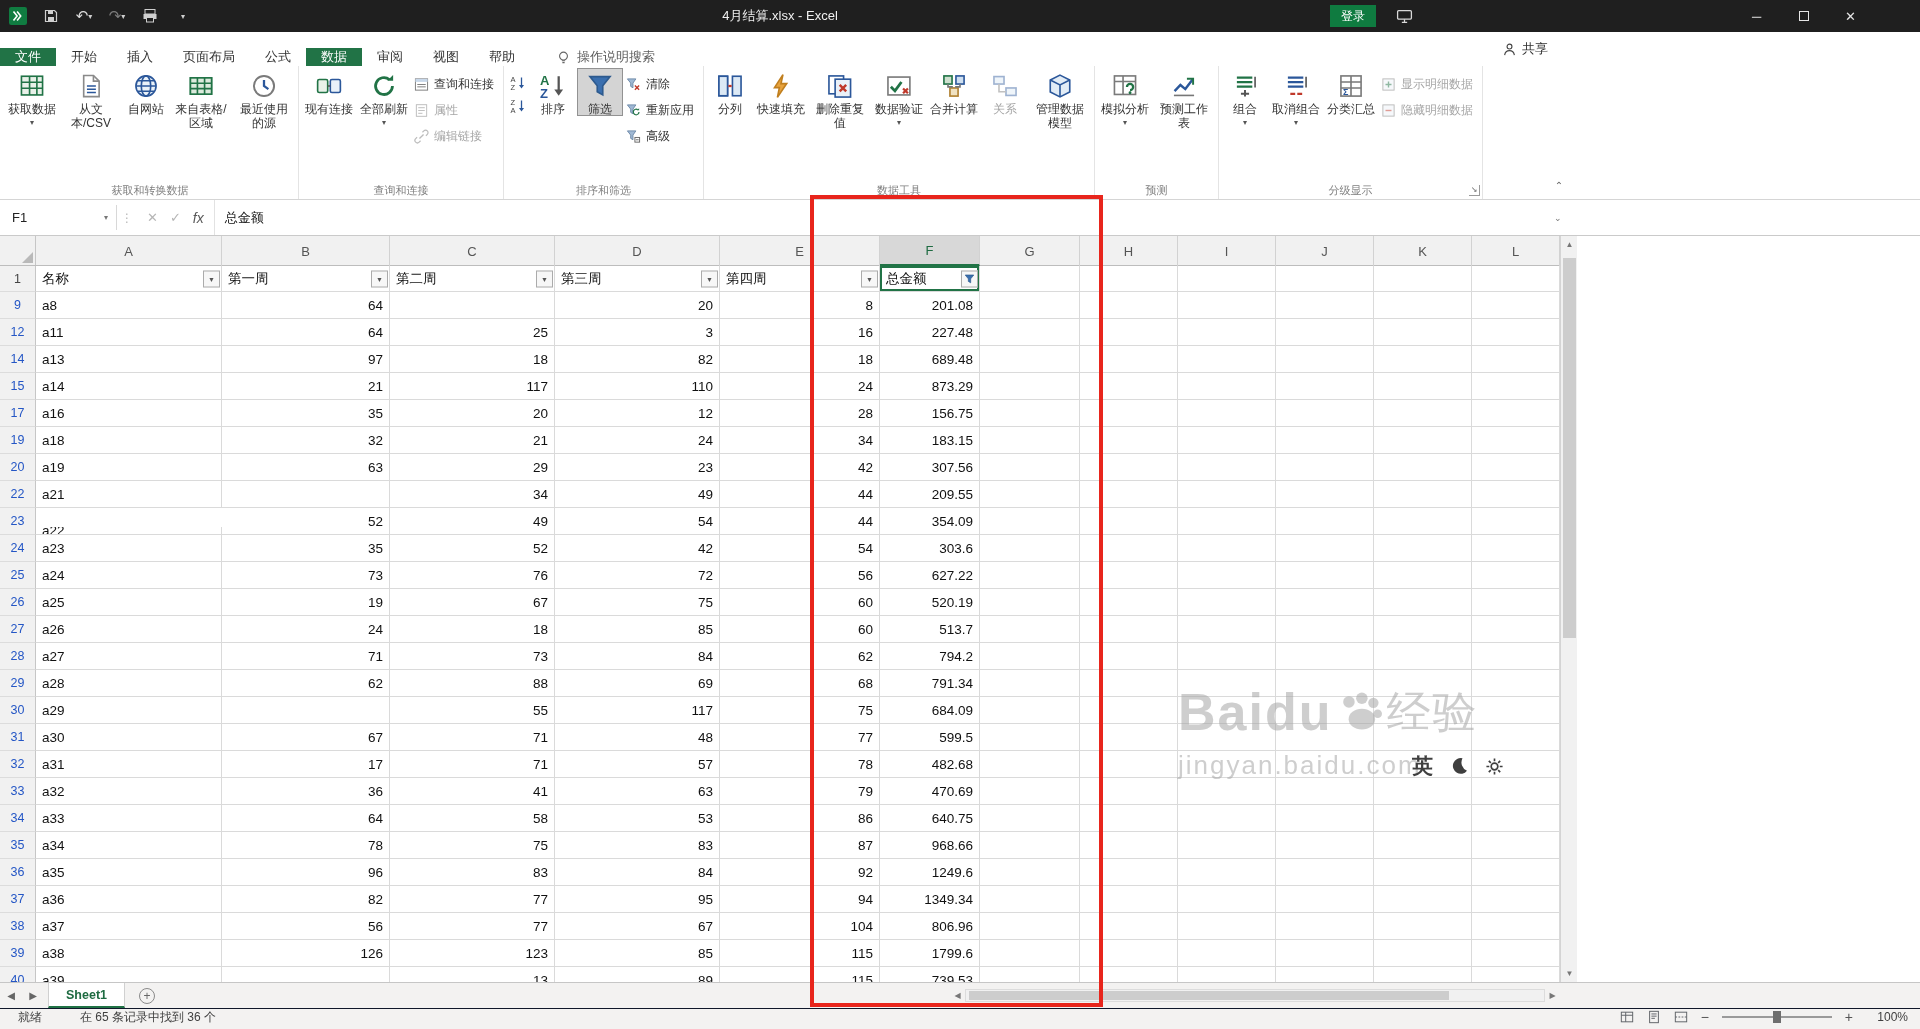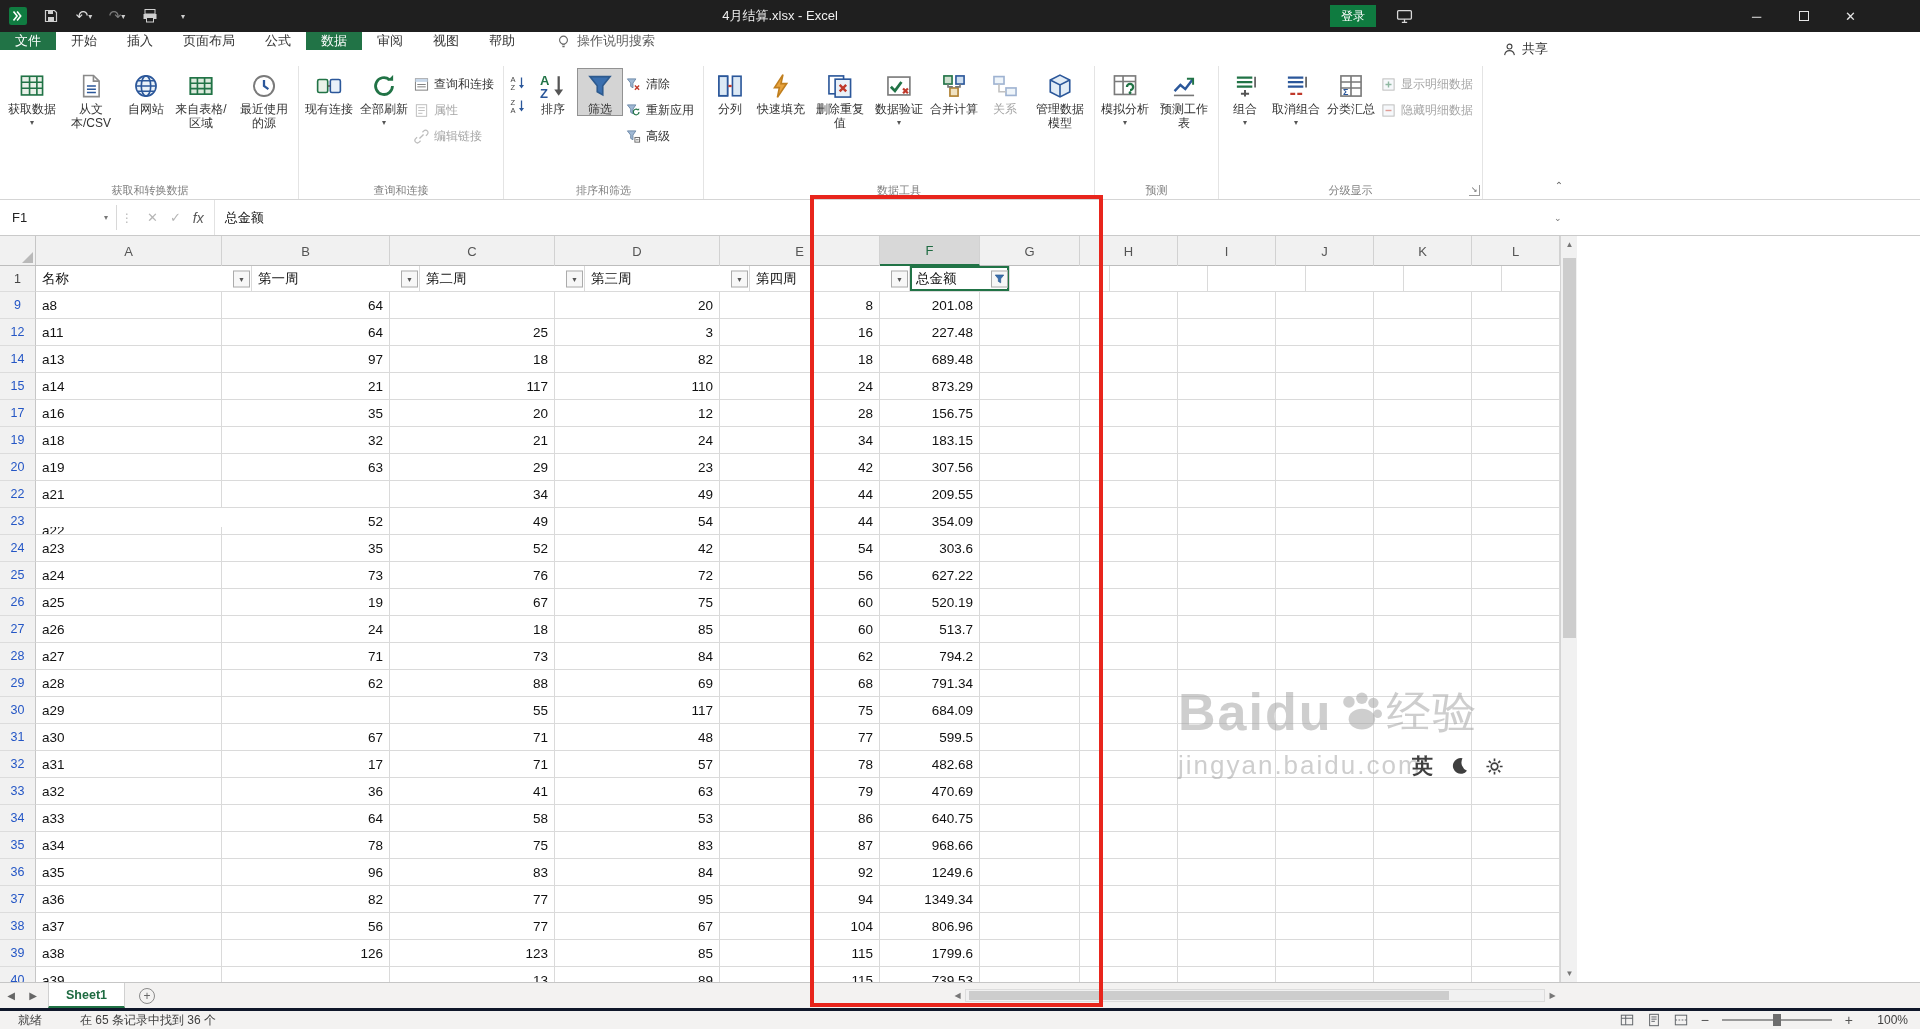--- a/index.html
+++ b/index.html
@@ -14,21 +14,21 @@
   .tb-ic.dim{color:#7c7c7c}
   .tb-caret{font-size:8px;color:#cfcfcf}
   .wtitle{position:absolute;left:780px;top:0;height:32px;transform:translateX(-50%);display:flex;align-items:center;font-size:13px;color:#f0f0f0;white-space:nowrap}
   .login-btn{position:absolute;left:1330px;top:5px;height:22px;padding:0 11px;background:#0f7b40;color:#fff;display:flex;align-items:center;font-size:12px}
   .rdo-btn{position:absolute;left:1394px;top:6px}
   .win-controls{position:absolute;right:46px;top:0;display:flex}
   .win-btn{width:47px;height:32px;display:flex;align-items:center;justify-content:center;color:#e6e6e6;font-size:13px}
   .maxbox{width:10px;height:10px;border:1.5px solid #e6e6e6}
 
   
-  .tabrow{position:absolute;left:0;top:32px;width:1920px;height:34px;background:#fff;display:flex;align-items:flex-start;z-index:19}
+  .tabrow{position:absolute;left:0;top:32px;width:1920px;height:34px;background:#fff;display:flex;align-items:flex-end;z-index:19}
   .file-tab{width:56px;background:#217346;color:#fff;display:flex;align-items:center;justify-content:center;font-size:13px}
   .rtab{padding:0 15px;display:flex;align-items:center;font-size:13px;color:#333}
   .rtab.active{background:#217346;color:#fff}
   .tellme{margin-left:26px;display:flex;align-items:center;gap:6px;color:#5c5c5c;font-size:13px}
   .share-btn{position:absolute;left:1502px;top:0;height:34px;display:flex;align-items:center;gap:5px;color:#333;font-size:13px}
 
   
   .ribbon{position:absolute;left:0;top:66px;width:1920px;height:134px;background:#fff;border-bottom:1px solid #d5d5d5;display:flex;align-items:stretch;padding-left:2px;z-index:18}
   .rgroup{display:flex;flex-direction:column;border-right:1px solid #e4e4e4;padding:2px 3px 0}
   .rg-content{flex:1;display:flex;align-items:flex-start;gap:1px}
@@ -83,21 +83,21 @@
   .sheetrow{position:absolute;left:0;top:982px;width:1920px;height:26px;background:#f3f2f1;border-top:1px solid #c6c6c6;display:flex;align-items:center;z-index:3}
   .snav{width:22px;display:flex;align-items:center;justify-content:center;color:#666;font-size:10px}
   .sheettab{height:25px;background:#fff;border-right:1px solid #d0d0d0;border-left:1px solid #d0d0d0;border-bottom:2px solid #217346;padding:0 17px;display:flex;align-items:center;font-size:12.5px;color:#1e6b41;font-weight:bold;margin-left:4px}
   .addsheet{margin-left:14px;width:16px;height:16px;border:1px solid #8a8a8a;border-radius:50%;display:flex;align-items:center;justify-content:center;color:#666;font-size:12px;line-height:12px}
   .hscroll{position:absolute;left:950px;top:5px;width:610px;height:15px;display:flex;align-items:center}
   .hs-arrow{width:15px;color:#777;font-size:8px;text-align:center}
   .hs-track{flex:1;height:13px;background:#f1f1f1;border:1px solid #dcdcdc;position:relative}
   .hs-thumb{position:absolute;left:3px;top:1px;height:9px;width:480px;background:#cdcdcd}
 
   
-  .statusbar{position:absolute;left:0;top:1008px;width:1920px;height:21px;background:#f3f2f1;border-top:3px solid #0f172a;display:flex;align-items:center;font-size:12px;color:#3f3f3f;z-index:20}
+  .statusbar{position:absolute;left:0;top:1008px;width:1920px;height:21px;background:#f3f2f1;border-top:1px solid #0f172a;display:flex;align-items:flex-start;font-size:12px;color:#3f3f3f;z-index:20}
   .sb-mode{margin-left:18px}
   .sb-msg{margin-left:38px}
   .sb-right{margin-left:auto;margin-right:12px;display:flex;align-items:center;gap:13px}
   .sb-ic{display:flex;align-items:center;justify-content:center}
   .zoom-track{width:110px;height:2px;background:#9a9a9a;position:relative}
   .zoom-thumb{position:absolute;left:51px;top:-5px;width:8px;height:12px;background:#6e6e6e}
   .sb-zoom{width:42px;text-align:right}
   .sb-sign{font-size:14px;color:#555}
 
   
@@ -565,21 +565,21 @@
         <div class="colh" style="width: 98px;">H</div>
         <div class="colh" style="width: 98px;">I</div>
         <div class="colh" style="width: 98px;">J</div>
         <div class="colh" style="width: 98px;">K</div>
         <div class="colh" style="width: 88px;">L</div>
       </div>
   </div>
   <div>
       <div class="gridrow hdr">
         <div class="rowh">1</div>
-        <div class="cell" style="width: 216px;">
+        <div class="cell" style="width: 186px;">
           <span>名称</span>
           <div class="filter-btn">
             <span class="fdrop">▼</span>
           </div>
         </div>
         <div class="cell" style="width: 168px;">
           <span>第一周</span>
           <div class="filter-btn">
             <span class="fdrop">▼</span>
           </div>

